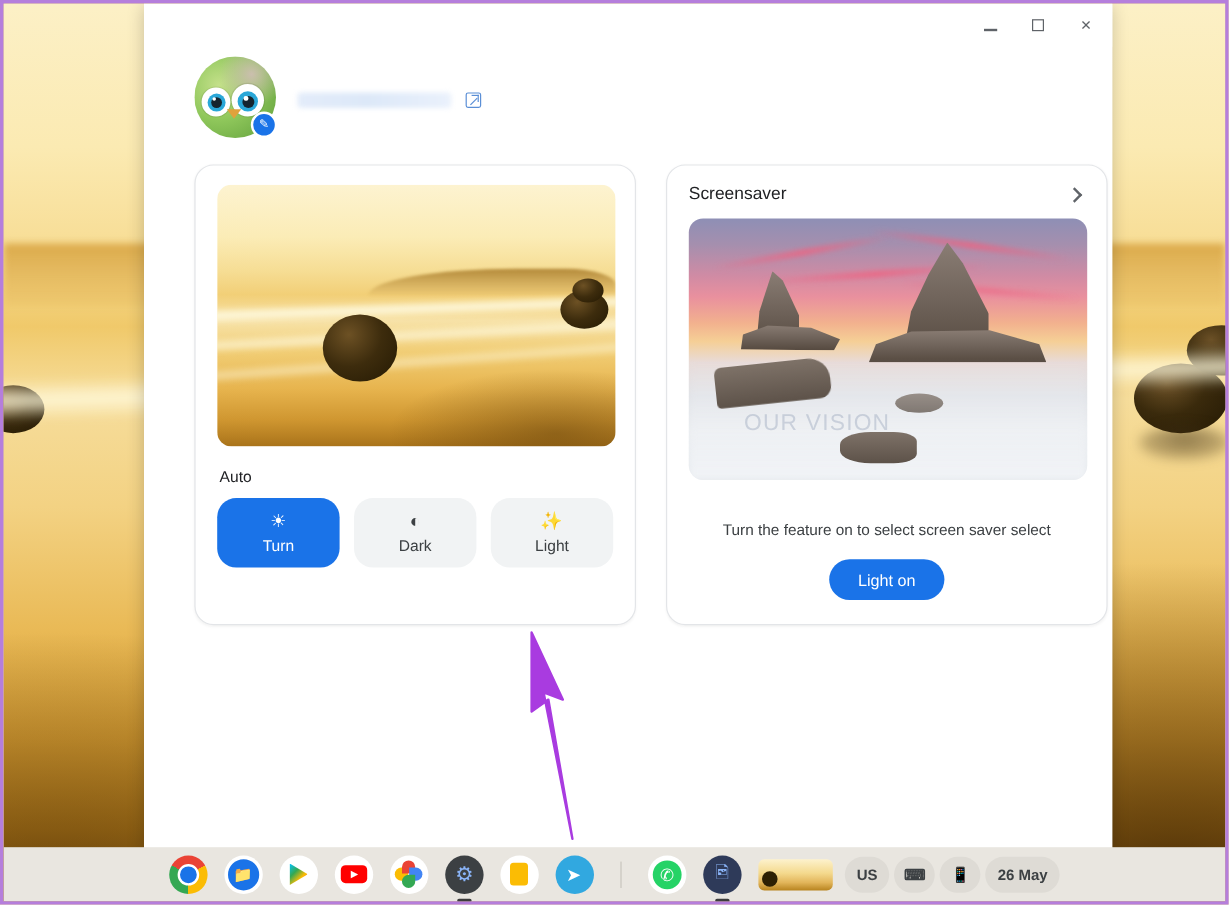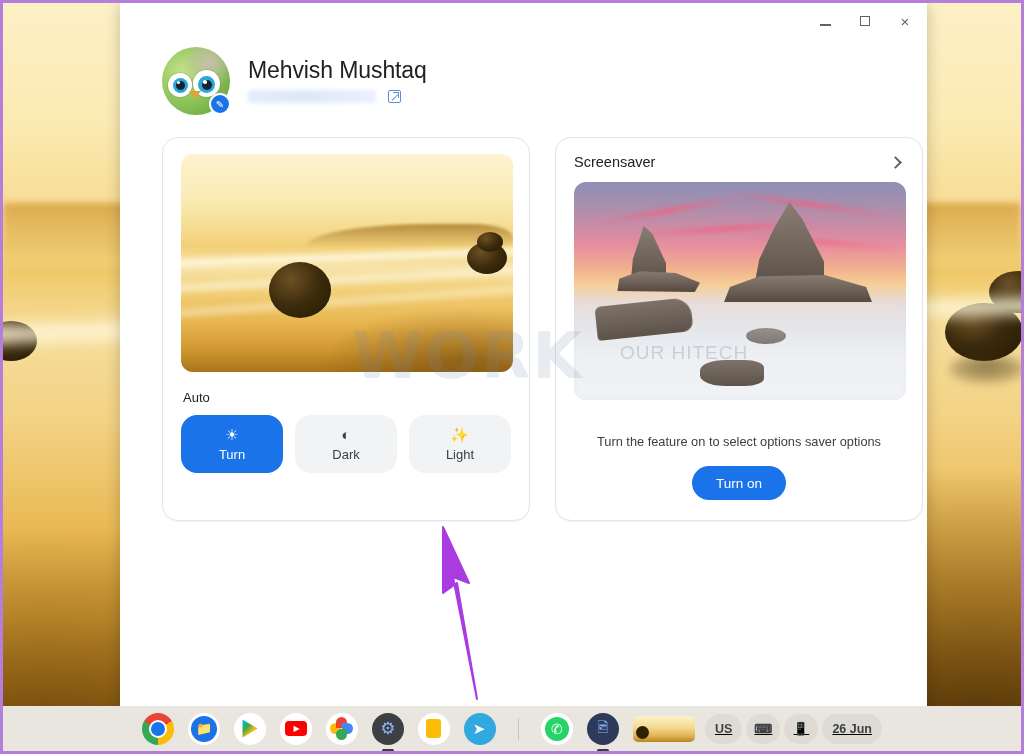--- a/index.html
+++ b/index.html
@@ -146,21 +146,21 @@
   .ic-thumb {
     width: 62px; height: 26px; border-radius: 5px;
     background: linear-gradient(to bottom,#fdf2cd 0%, #f4d98d 45%, #e2b55a 75%, #b8841f 100%);
     position: relative; overflow: hidden;
   }
   .ic-thumb:after {
     content:""; position:absolute; left:3px; bottom:3px; width:13px; height:13px;
     border-radius:50%; background:#2d2003;
   }
 
-  #shelf-tray { display:flex; align-items:flex-start; gap: 4px; margin-left: 10px; text-decoration: underline; }
+  #shelf-tray { display:flex; align-items:flex-start; gap: 4px; margin-left: 10px; }
   .tray-btn {
     height: 30px; min-width: 34px; padding: 0 10px;
     border-radius: 15px; background: #dedbd5;
     display:flex; align-items:center; justify-content:center;
     font-size: 12.5px; color: #3c4043; font-weight: 600;
   }
   .tray-btn.icon-only { padding: 0 8px; }
 
   
   #window {
@@ -404,21 +404,20 @@
             <div class="pupil" style="left:9px; top:10px; width:10px; height:10px;"></div>
             <div class="shine" style="left:10px; top:10px; width:3.5px; height:3.5px;"></div>
           </div>
           <div id="beak"></div>
         </div>
         <div id="edit-badge">
           <span>✎</span>
         </div>
       </div>
       <div id="profile-text">
-        <div id="profile-name">Mehvish Mushtaq</div>
         <div id="profile-sub">
           <div id="email-blur"></div>
           <div id="external-link-icon"></div>
         </div>
       </div>
     </div>
 
     <div id="cards">
 
       <div class="card">
@@ -461,32 +460,31 @@
           <div class="streak" style="left:176px; top:58px; width:150px; transform:rotate(5deg); opacity:.7;"></div>
           <div class="stack" style="left:56px; top:44px; width:36px; height:64px; clip-path: polygon(38% 0, 62% 12%, 100% 58%, 100% 100%, 0 100%, 8% 52%);"></div>
           <div class="stack" style="left:40px; top:88px; width:86px; height:22px; clip-path: polygon(6% 40%, 30% 6%, 72% 14%, 100% 58%, 94% 100%, 4% 96%);"></div>
           <div class="stack" style="left:178px; top:20px; width:72px; height:96px; clip-path: polygon(52% 0, 70% 18%, 100% 62%, 100% 100%, 0 100%, 10% 60%, 30% 28%);"></div>
           <div class="stack" style="left:150px; top:92px; width:148px; height:28px; clip-path: polygon(4% 46%, 24% 8%, 68% 4%, 96% 46%, 100% 100%, 0 100%);"></div>
           <div class="mist"></div>
           <div class="rock" style="left:22px; top:120px; width:96px; height:34px; border-radius:6px 18px 10px 4px; transform:rotate(-6deg);"></div>
           <div class="rock" style="left:126px; top:178px; width:64px; height:26px; border-radius:40% 30% 30% 40%;"></div>
           <div class="rock" style="left:172px; top:146px; width:40px; height:16px; border-radius:50%; opacity:.75;"></div>
         </div>
-        <div id="ss-note">Turn the feature on to select options saver options</div>
+        <div id="ss-note">Turn the feature on to select screen saver select</div>
         <div id="turn-on-wrap">
-          <div id="turn-on-btn">Turn on</div>
+          <div id="turn-on-btn">Light on</div>
         </div>
       </div>
 
     </div>
 
     <div id="watermark">
-      <div id="wm-main" style="margin-top:-6px;">WORK</div>
       <div id="wm-sub">
-        <div>OUR HITECH</div>
+        <div>OUR VISION</div>
       </div>
     </div>
 
   </div>
 
   <svg id="arrow" width="110" height="190" viewBox="0 0 110 190">
     <path d="M42 6 L68 62 L52 56 L76 178 L56 62 L42 72 Z" fill="#a93be0" stroke="#a93be0" stroke-width="2" stroke-linejoin="round"></path>
   </svg>
 
   <div id="shelf">
@@ -520,17 +518,17 @@
       <div class="app-icon ic-gallery">
           <span class="glyph">🖻</span>
           <span class="dot"></span>
         </div>
       <div class="ic-thumb"></div>
     </div>
     <div id="shelf-tray">
       <div class="tray-btn">US</div>
       <div class="tray-btn icon-only">⌨</div>
       <div class="tray-btn icon-only">📱</div>
-      <div class="tray-btn">26 Jun</div>
+      <div class="tray-btn">26 May</div>
     </div>
   </div>
 
 </div>
 
 </body></html>

